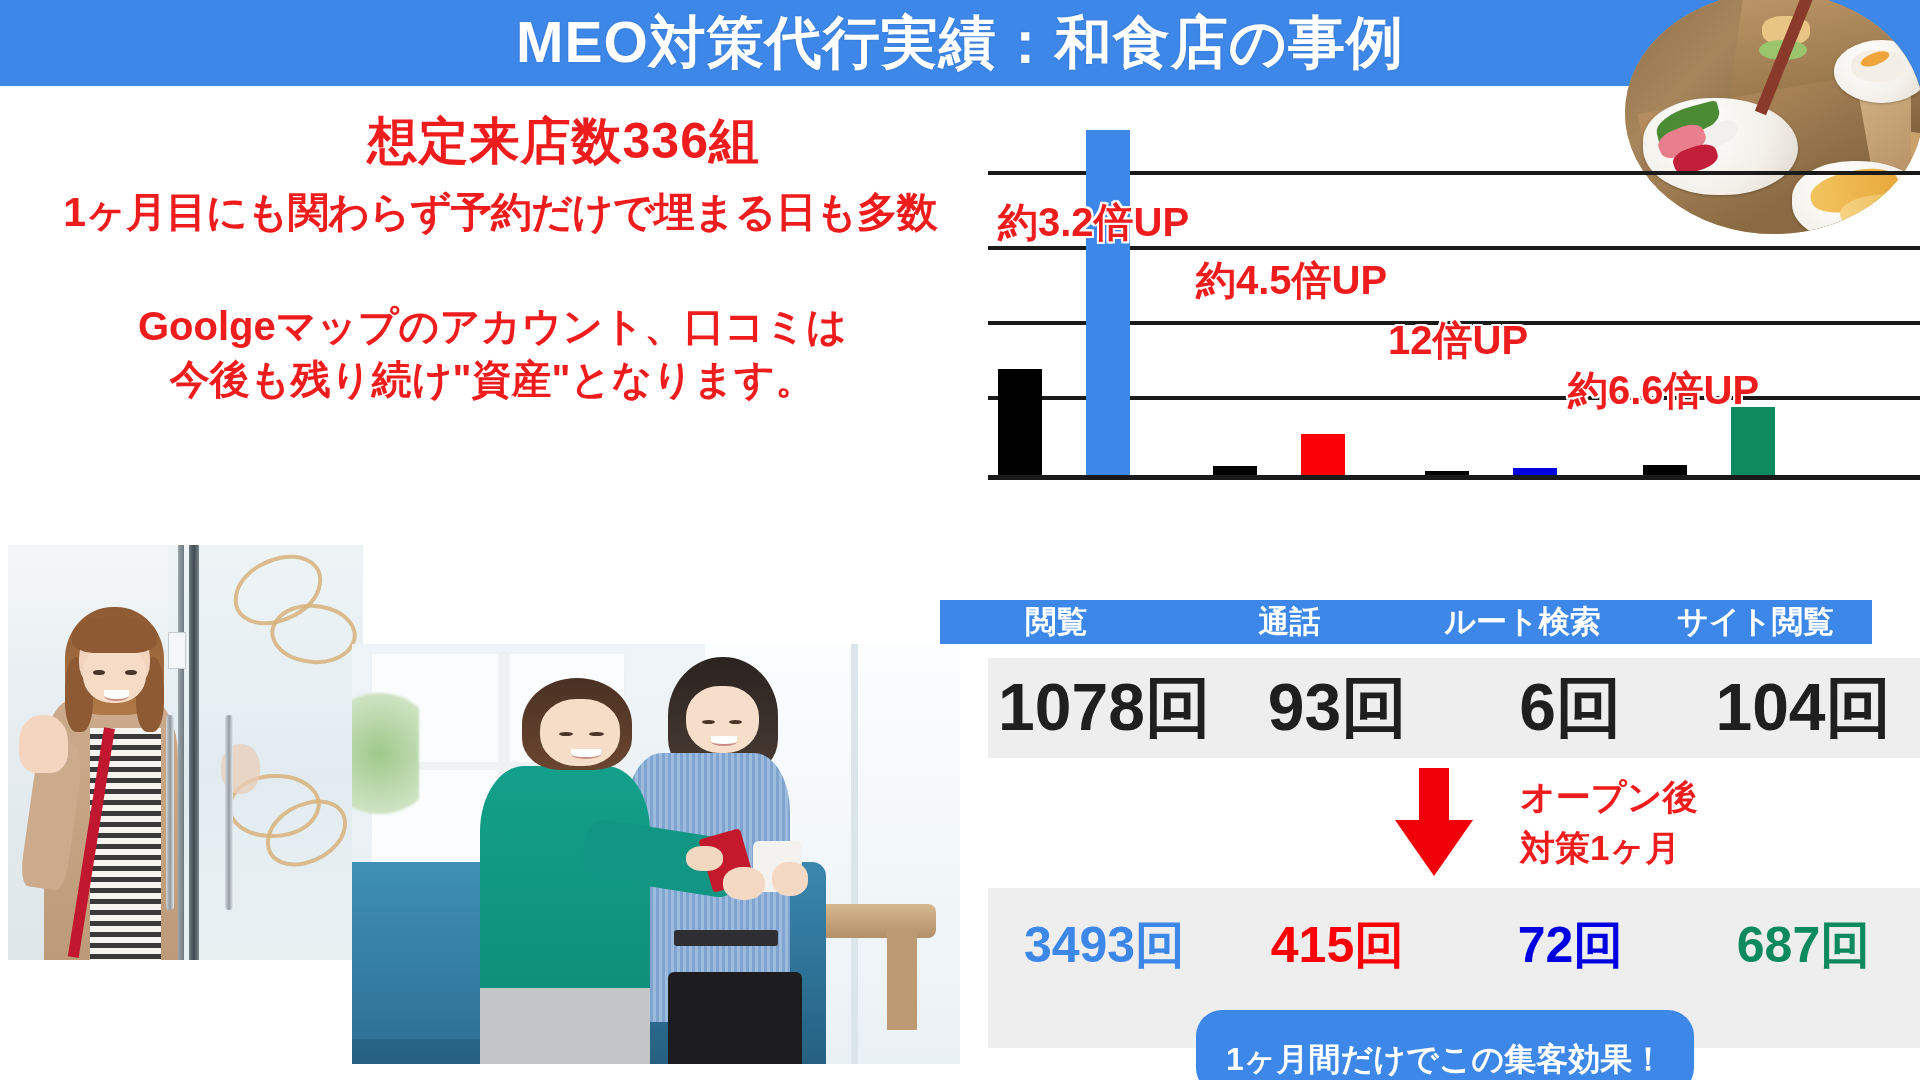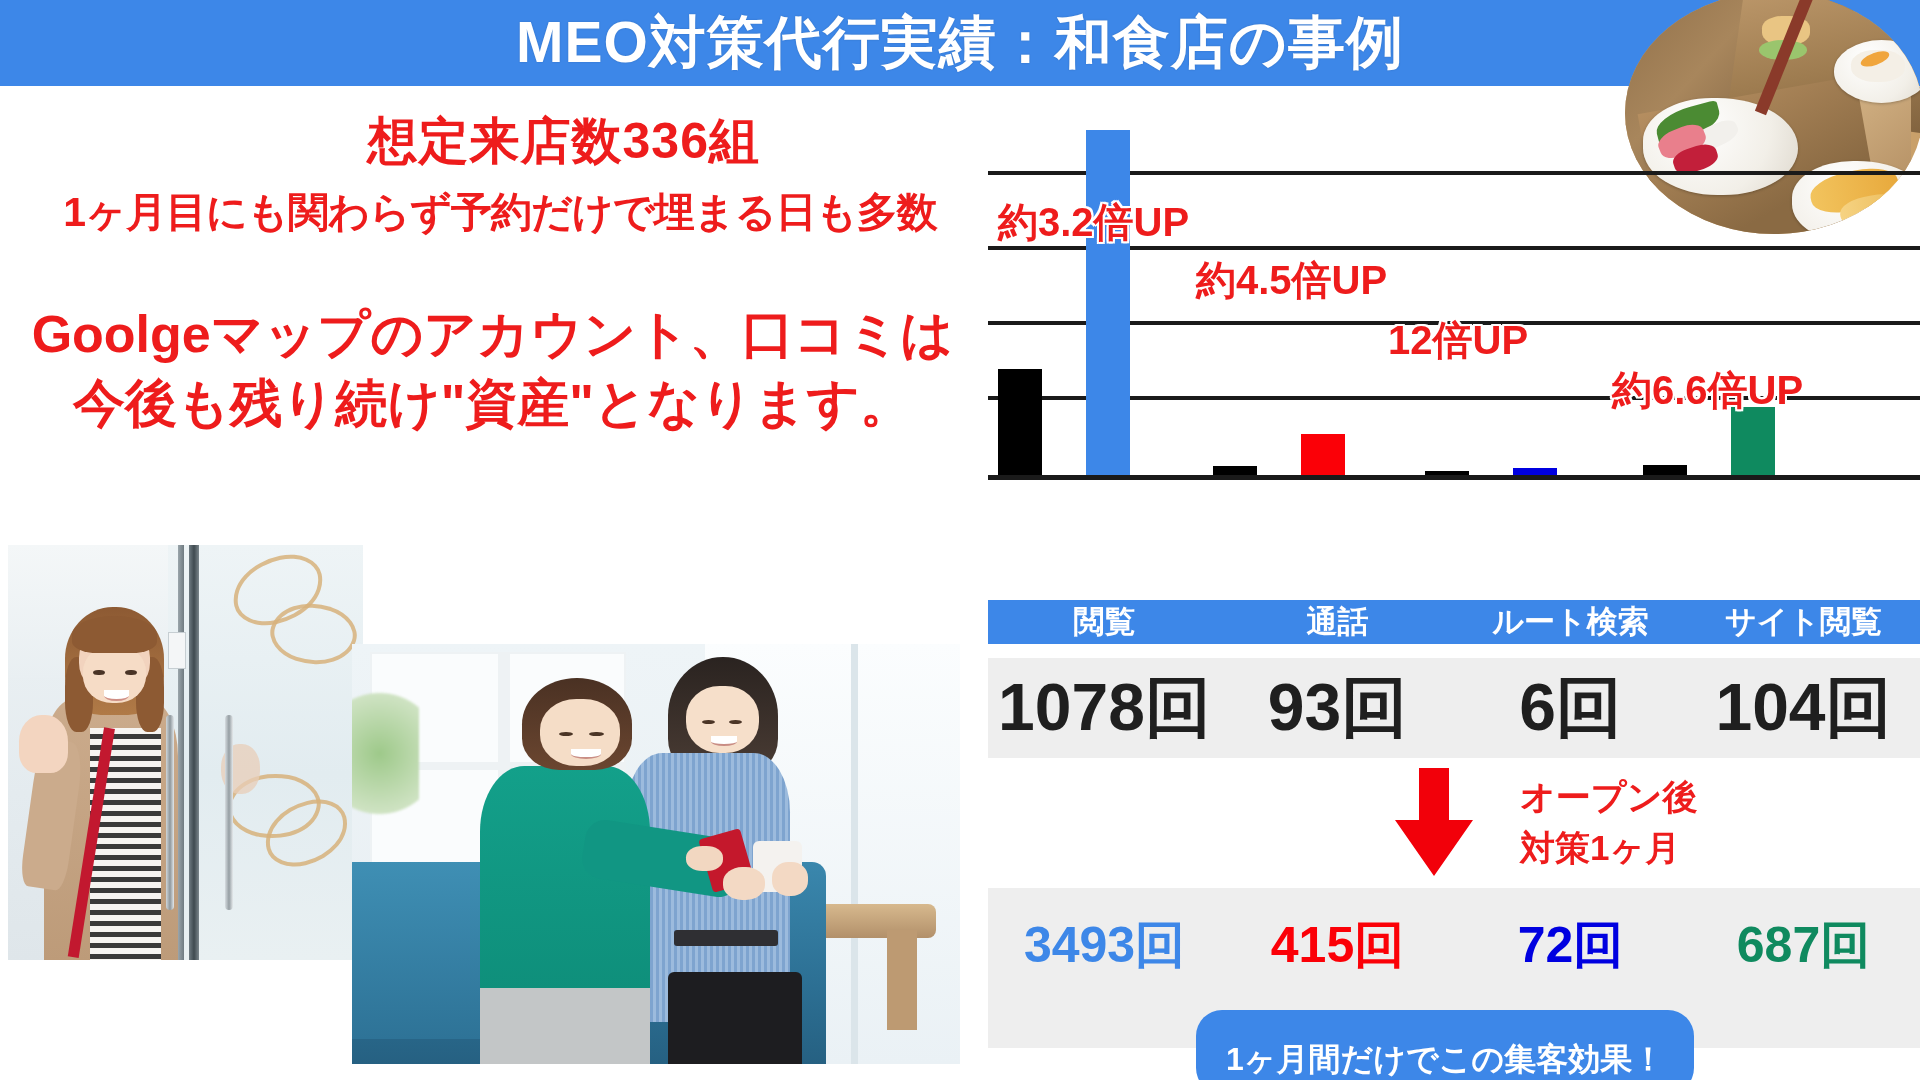--- a/index.html
+++ b/index.html
@@ -73,21 +73,21 @@
     text-align:right; color:#ee1c1c; font-size:50px; font-weight:bold;
     letter-spacing:1px; white-space:nowrap;
   }
   #left-line2{
     position:absolute; left:0px; top:185px; width:1000px;
     text-align:center; color:#ee1c1c; font-size:41px; font-weight:bold;
     letter-spacing:-1px; white-space:nowrap;
   }
   #left-block2{
     position:absolute; left:0px; top:300px; width:985px;
-    text-align:center; color:#ee1c1c; font-size:52px; font-weight:bold;
+    text-align:center; color:#ee1c1c; font-size:40px; font-weight:bold;
     line-height:1.32; letter-spacing:0px;
   }
   #left-block2 div{white-space:nowrap;}
 
   
   #photo-entrance{
     position:absolute; left:8px; top:545px; width:355px; height:415px;
     overflow:hidden;
     background:linear-gradient(180deg,#eef3f5 0%,#e4ebef 60%,#dfe6ea 100%);
   }
@@ -169,21 +169,21 @@
   .bar{ position:absolute; bottom:5px; }
   .bar-label{
     position:absolute; color:#ee1c1c; font-weight:bold; white-space:nowrap;
     text-shadow:
       2px 0 0 #fff,-2px 0 0 #fff,0 2px 0 #fff,0 -2px 0 #fff,
       2px 2px 0 #fff,-2px 2px 0 #fff,2px -2px 0 #fff,-2px -2px 0 #fff;
   }
 
   
   #stats-header{
-    position:absolute; left:988px; top:600px; width:932px; height:44px;
+    position:absolute; left:940px; top:600px; width:932px; height:44px;
     background:#3d87e8; display:flex;
   }
   #stats-header .cell{
     flex:1; display:flex; align-items:center; justify-content:center;
     color:#fff; font-size:31px; font-weight:bold;
   }
   #stats-before{
     position:absolute; left:988px; top:658px; width:932px; height:100px;
     background:#eeeeee; display:flex;
   }
@@ -335,21 +335,21 @@
     <div class="bar" style="left: 98px; width: 44px; height: 344.704px; background: rgb(61, 135, 232);"></div>
     <div class="bar" style="left: 225px; width: 44px; height: 9.17763px; background: rgb(0, 0, 0);"></div>
     <div class="bar" style="left: 313px; width: 44px; height: 40.9539px; background: rgb(251, 0, 7);"></div>
     <div class="bar" style="left: 437px; width: 44px; height: 4px; background: rgb(0, 0, 0);"></div>
     <div class="bar" style="left: 525px; width: 44px; height: 7.10526px; background: rgb(0, 0, 224);"></div>
     <div class="bar" style="left: 655px; width: 44px; height: 10.2632px; background: rgb(0, 0, 0);"></div>
     <div class="bar" style="left: 743px; width: 44px; height: 67.7961px; background: rgb(15, 138, 95);"></div>
     <div class="bar-label" style="left: 10px; bottom: 230px; font-size: 40px; color: rgb(238, 28, 28);">約3.2倍UP</div>
     <div class="bar-label" style="left: 208px; bottom: 172px; font-size: 40px; color: rgb(238, 28, 28);">約4.5倍UP</div>
     <div class="bar-label" style="left: 400px; bottom: 112px; font-size: 40px; color: rgb(238, 28, 28);">12倍UP</div>
-    <div class="bar-label" style="left: 580px; bottom: 62px; font-size: 40px; color: rgb(238, 28, 28); margin-left: 44px;">約6.6倍UP</div>
+    <div class="bar-label" style="left: 580px; bottom: 62px; font-size: 40px; color: rgb(238, 28, 28);">約6.6倍UP</div>
   </div>
 
 <div id="stats-header">
     <div class="cell">閲覧</div>
     <div class="cell">通話</div>
     <div class="cell">ルート検索</div>
     <div class="cell">サイト閲覧</div>
   </div>
 <div id="stats-before">
     <div class="cell">1078回</div>

